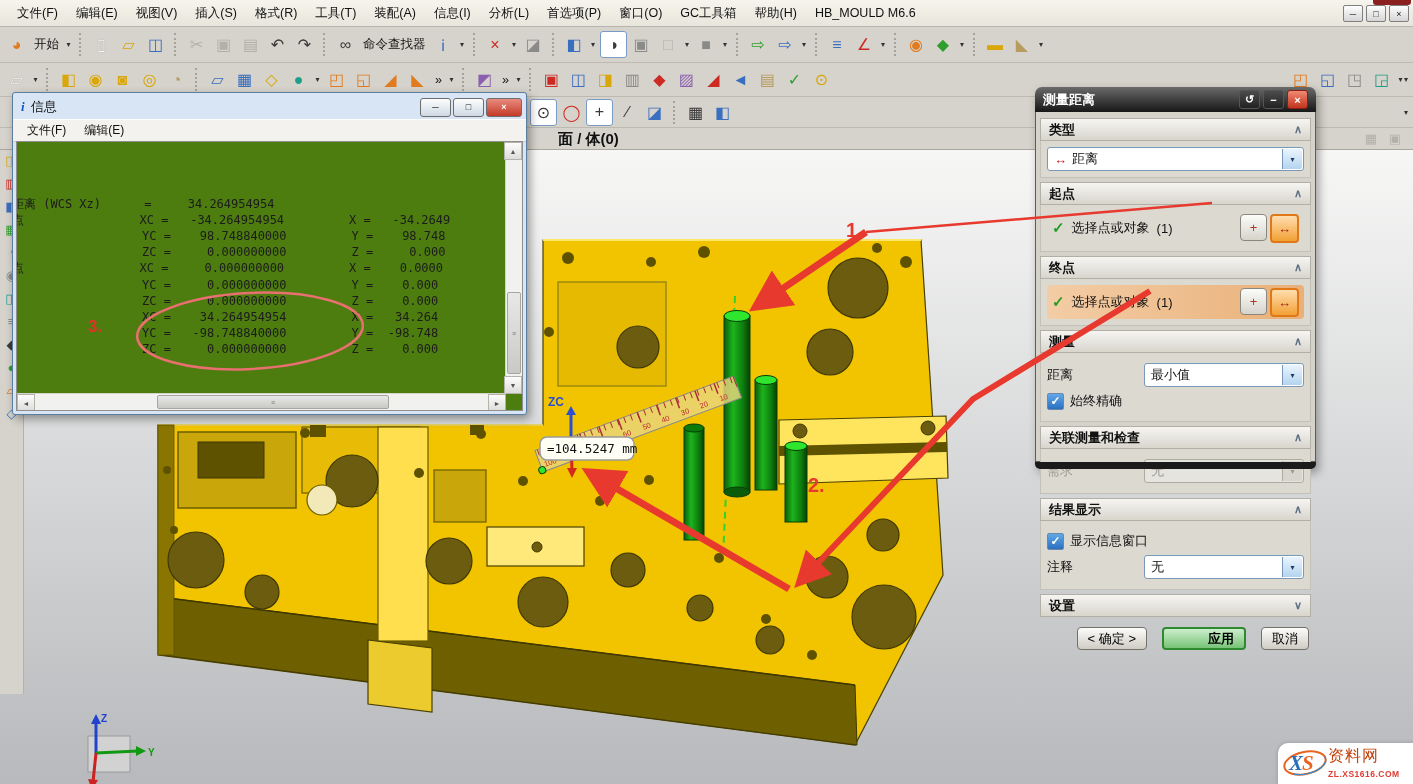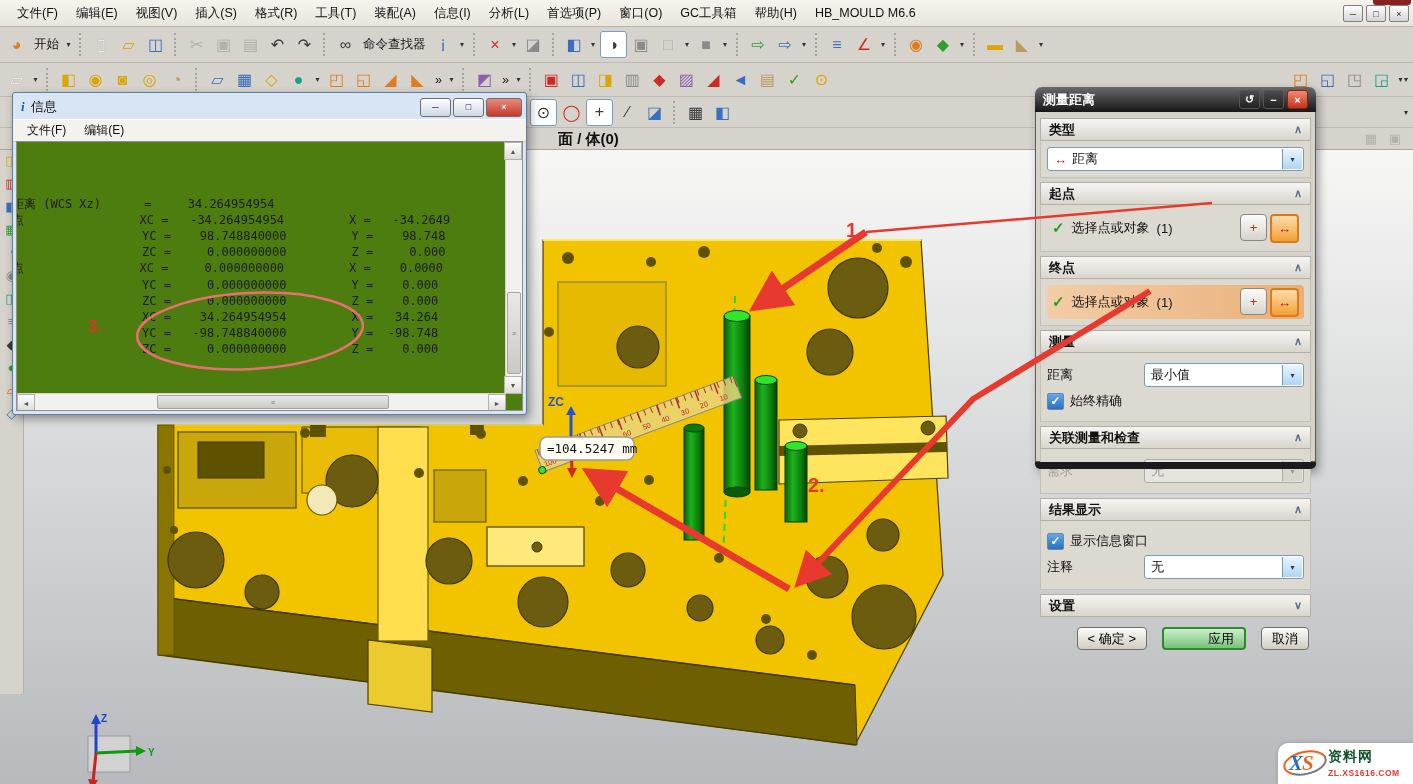--- a/index.html
+++ b/index.html
@@ -108,30 +108,30 @@
   .formrow{display:flex;align-items:center;justify-content:space-between;font-size:13px;margin:4px 0;}
   .formrow .dd{width:152px;}
   .cbrow{display:flex;align-items:center;gap:6px;font-size:13px;margin:5px 0;}
   .cb{width:15px;height:15px;border:1px solid #6a87a8;background:#fff;display:inline-flex;
       align-items:center;justify-content:center;font-size:12px;border-radius:2px;flex:none;}
   .cb.on{background:linear-gradient(#62a8e8,#2a70c0);color:#fff;font-weight:bold;}
   .gray-t{color:#9b988f;}
   .btnrow{display:flex;justify-content:flex-end;gap:15px;margin-top:10px;padding-right:2px;}
   .btn{height:23px;border:1px solid #74716a;border-radius:4px;background:linear-gradient(#fcfcfa,#cfccc4);
        font-size:13px;padding:0 10px;display:flex;align-items:center;font-family:inherit;}
-  .btn.apply{background:linear-gradient(#cdeecd,#77c377);border:2px solid #2f8a2f;font-weight:normal;padding-left:44px;}
+  .btn.apply{background:linear-gradient(#cdeecd,#77c377);border:2px solid #2f8a2f;font-weight:bold;padding-left:44px;}
 
   
   .wm{position:absolute;right:0;bottom:0;width:131px;height:41px;background:#fff;border-radius:10px 0 0 0;
       display:flex;align-items:center;z-index:6;padding-left:4px;box-shadow:0 0 4px rgba(0,0,0,.2);}
   .wm-logo{position:relative;width:46px;height:34px;flex:none;}
   .wm-x{position:absolute;left:7px;top:4px;font-size:21px;font-style:italic;font-weight:bold;color:#2a6fb8;font-family:"Liberation Serif",serif;}
   .wm-s{position:absolute;left:20px;top:4px;font-size:21px;font-style:italic;font-weight:bold;color:#e8641f;font-family:"Liberation Serif",serif;}
   .wm-texts{display:flex;flex-direction:column;line-height:1;}
-  .wm-site{font-size:14px;font-weight:bold;color:#14532d;letter-spacing:1px;}
+  .wm-site{font-size:16px;font-weight:normal;color:#c2410c;letter-spacing:1px;}
   .wm-url{font-size:8.5px;font-weight:bold;color:#e03c31;letter-spacing:.5px;margin-top:6px;}
 </style>
 </head>
 <body>
 
 <div class="vpbg"></div>
 
 <svg id="scene" width="1413" height="784" viewBox="0 0 1413 784">
   <defs>
     <linearGradient id="pg" x1="0" y1="0" x2="1" y2="0">

